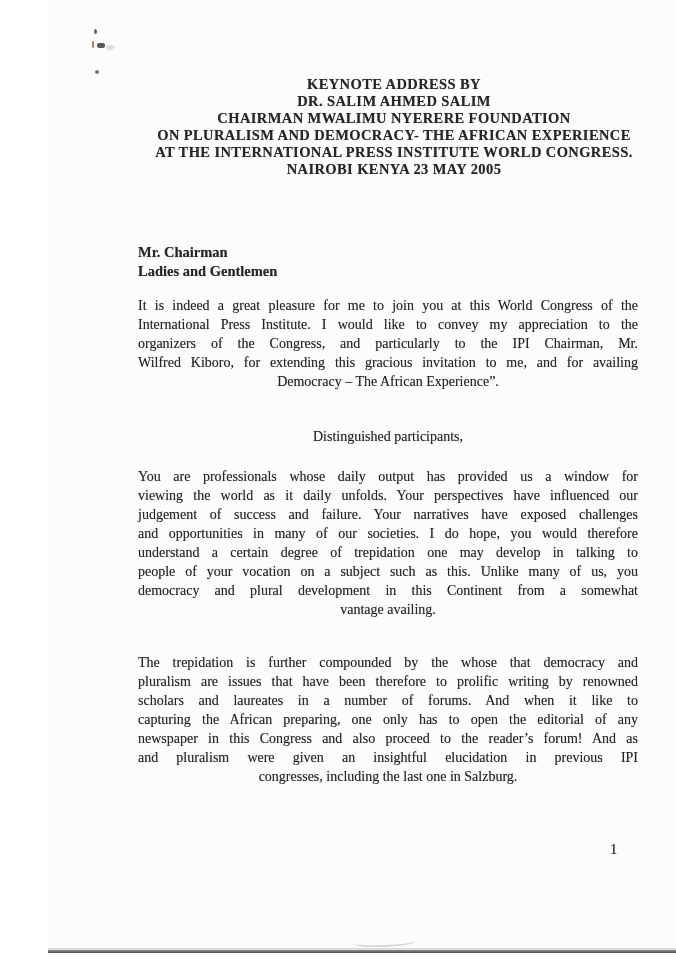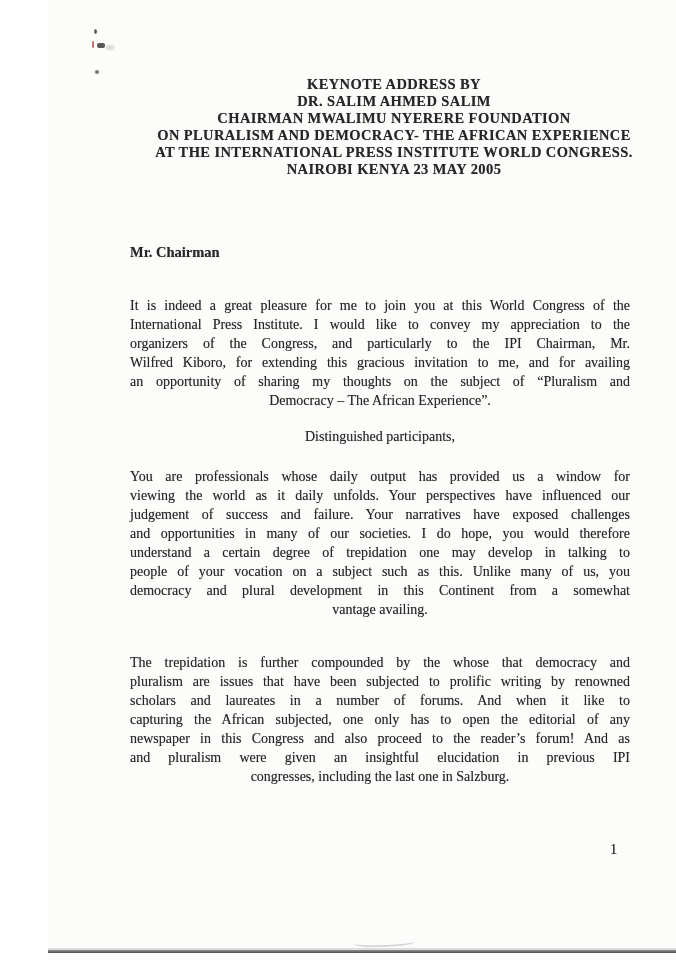--- a/index.html
+++ b/index.html
@@ -32,21 +32,21 @@
     left: 8px;
     width: 676px;
     text-align: center;
     font-weight: 700;
     font-size: 14.5px;
     line-height: 17px;
     letter-spacing: 0.4px;
   }
   .body-block {
     position: absolute;
-    left: 82px;
+    left: 90px;
     width: 500px;
     font-size: 14px;
     line-height: 19px;
   }
   .salutation { font-weight: 700; font-size: 14.5px; }
   .jline { text-align: justify; text-align-last: justify; white-space: normal; }
   .lastline { text-align: center; }
   .page-number {
     position: absolute;
     top: 841px;
@@ -80,51 +80,51 @@
       <div>KEYNOTE ADDRESS BY</div>
       <div>DR. SALIM AHMED SALIM</div>
       <div>CHAIRMAN MWALIMU NYERERE FOUNDATION</div>
       <div>ON PLURALISM AND DEMOCRACY- THE AFRICAN EXPERIENCE</div>
       <div>AT THE INTERNATIONAL PRESS INSTITUTE WORLD CONGRESS.</div>
       <div>NAIROBI KENYA 23 MAY 2005</div>
     </div>
 
     <div class="body-block salutation" style="top:243px">
       <div>Mr. Chairman</div>
+      <div>Ladies and Gentlemen</div>
     </div>
 
     <div class="body-block" style="top:296px">
       <div class="jline">It is indeed a great pleasure for me to join you at this World Congress of the</div>
       <div class="jline">International Press Institute. I would like to convey my appreciation to the</div>
       <div class="jline">organizers of the Congress, and particularly to the IPI Chairman, Mr.</div>
       <div class="jline">Wilfred Kiboro, for extending this gracious invitation to me, and for availing</div>
-      <div class="jline">an opportunity of sharing my thoughts on the subject of “Pluralism and</div>
       <div class="lastline">Democracy – The African Experience”.</div>
     </div>
 
     <div class="body-block" style="top:427px">
       <div class="lastline">Distinguished participants,</div>
     </div>
 
     <div class="body-block" style="top:467px">
       <div class="jline">You are professionals whose daily output has provided us a window for</div>
       <div class="jline">viewing the world as it daily unfolds. Your perspectives have influenced our</div>
       <div class="jline">judgement of success and failure. Your narratives have exposed challenges</div>
       <div class="jline">and opportunities in many of our societies. I do hope, you would therefore</div>
       <div class="jline">understand a certain degree of trepidation one may develop in talking to</div>
       <div class="jline">people of your vocation on a subject such as this. Unlike many of us, you</div>
       <div class="jline">democracy and plural development in this Continent from a somewhat</div>
       <div class="lastline">vantage availing.</div>
     </div>
 
     <div class="body-block" style="top:653px">
       <div class="jline">The trepidation is further compounded by the whose that democracy and</div>
-      <div class="jline">pluralism are issues that have been subjected to prolific writing by renowned</div>
+      <div class="jline">pluralism are issues that have been therefore to prolific writing by renowned</div>
       <div class="jline">scholars and laureates in a number of forums. And when it like to</div>
-      <div class="jline">capturing the African subjected, one only has to open the editorial of any</div>
+      <div class="jline">capturing the African preparing, one only has to open the editorial of any</div>
       <div class="jline">newspaper in this Congress and also proceed to the reader’s forum! And as</div>
       <div class="jline">and pluralism were given an insightful elucidation in previous IPI</div>
       <div class="lastline">congresses, including the last one in Salzburg.</div>
     </div>
 
     <div class="page-number">1</div>
   </div>
 
   <div class="mark ink-dot-top"></div>
   <div class="mark red-ink-tick"></div>

